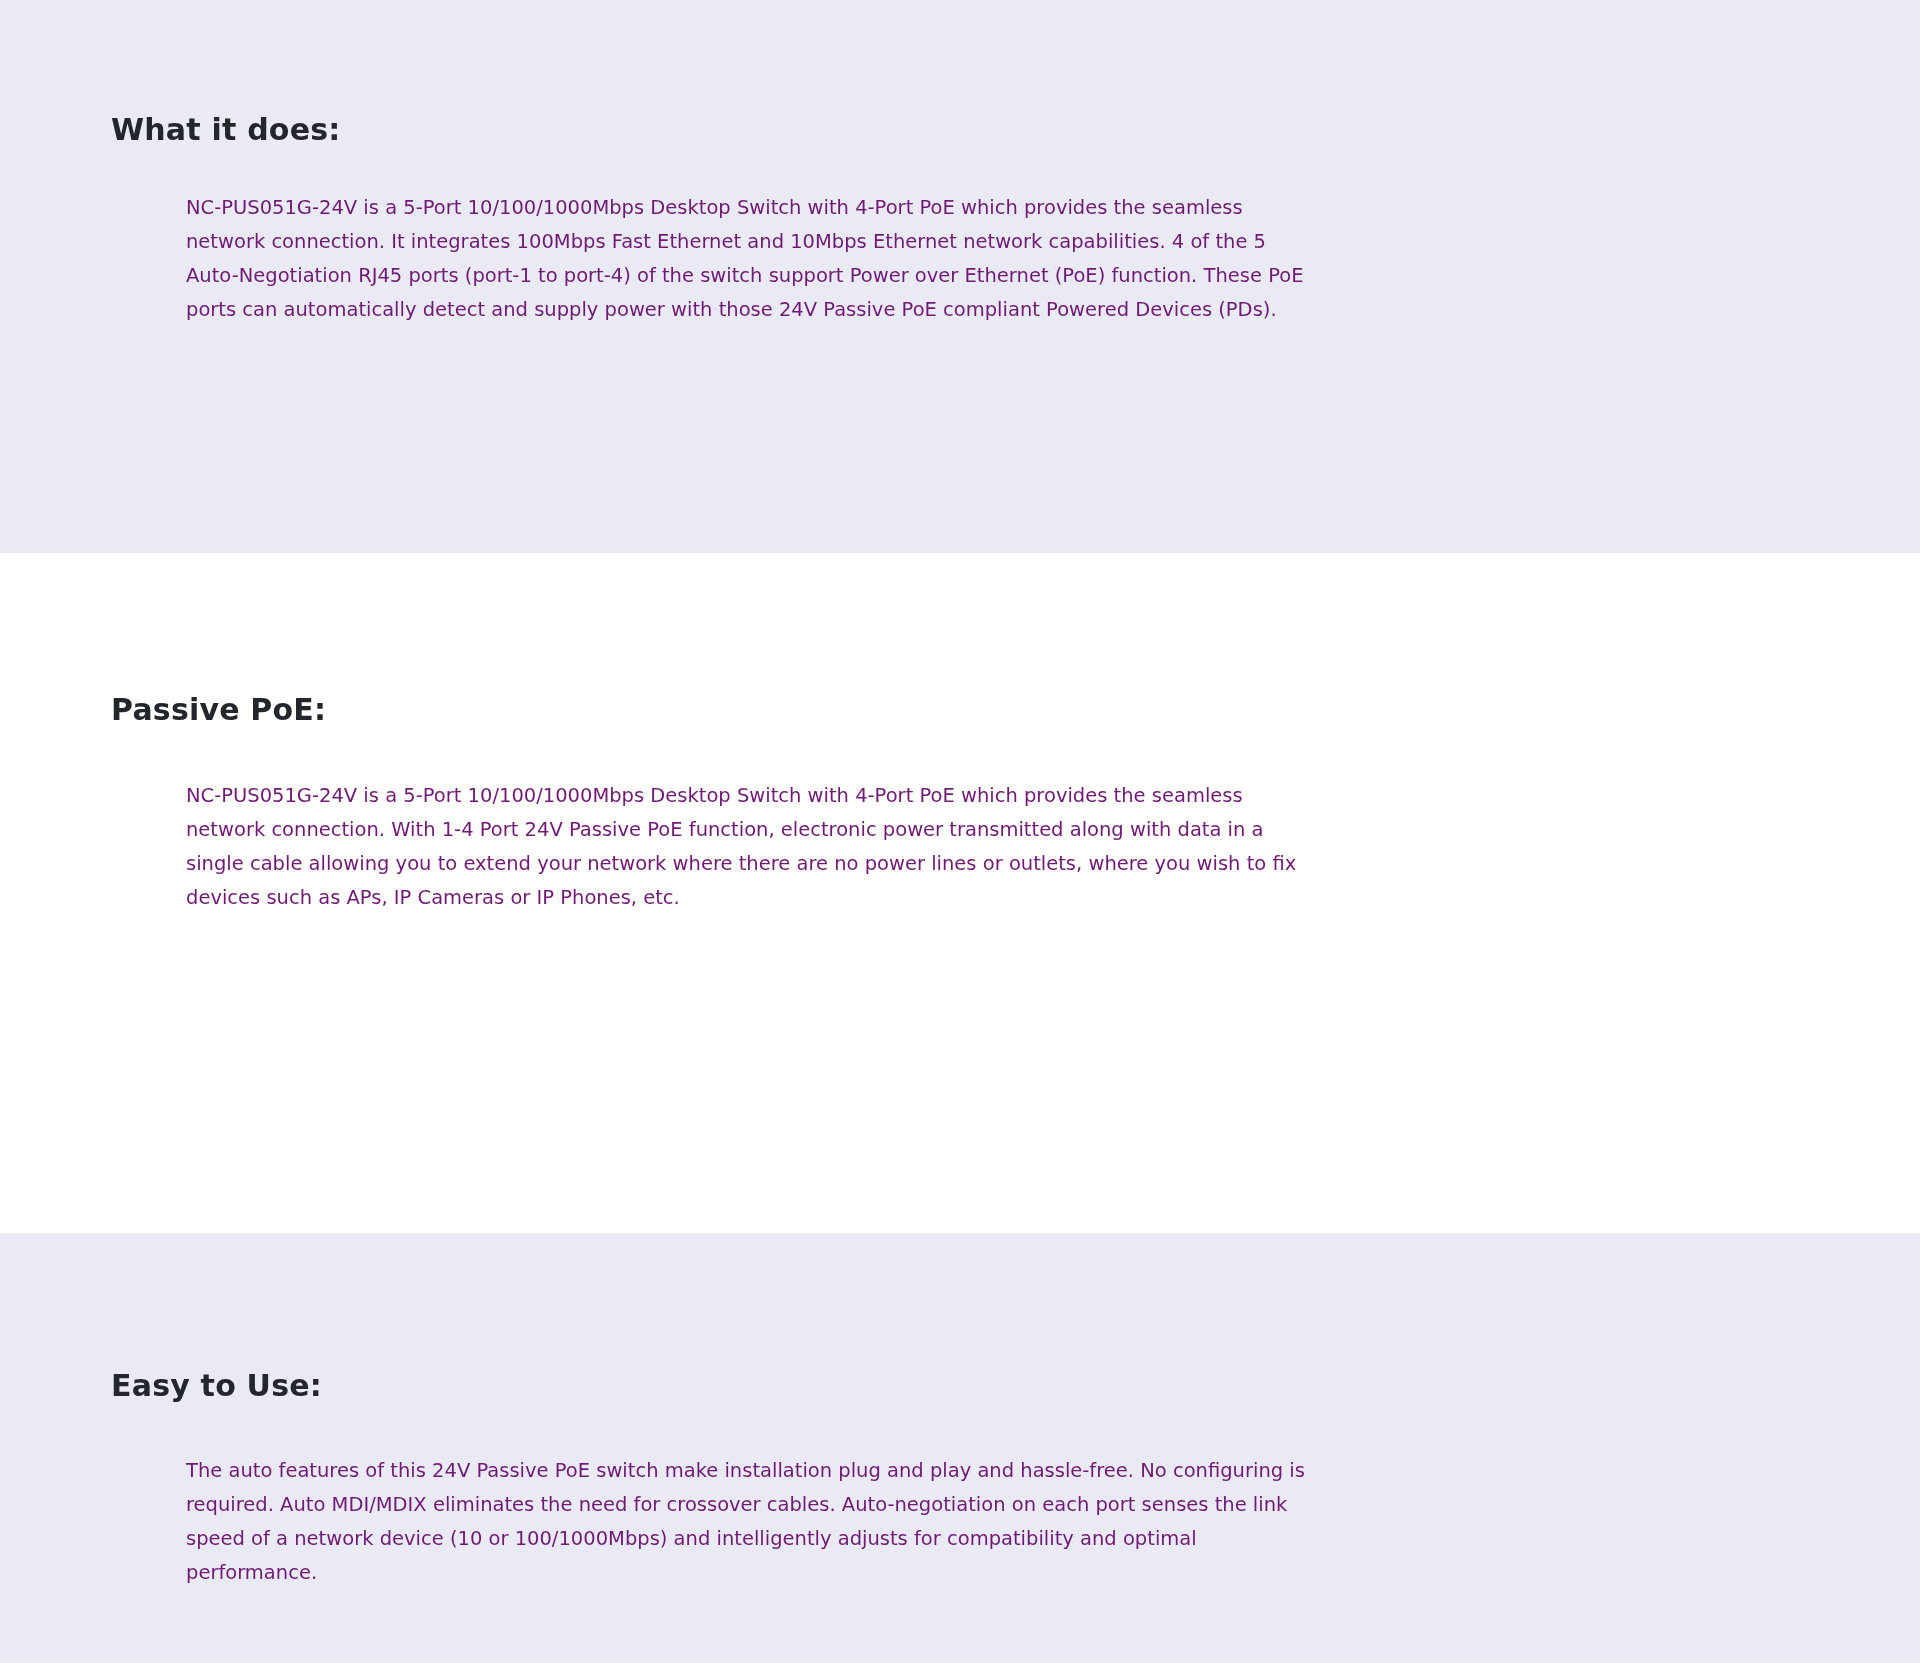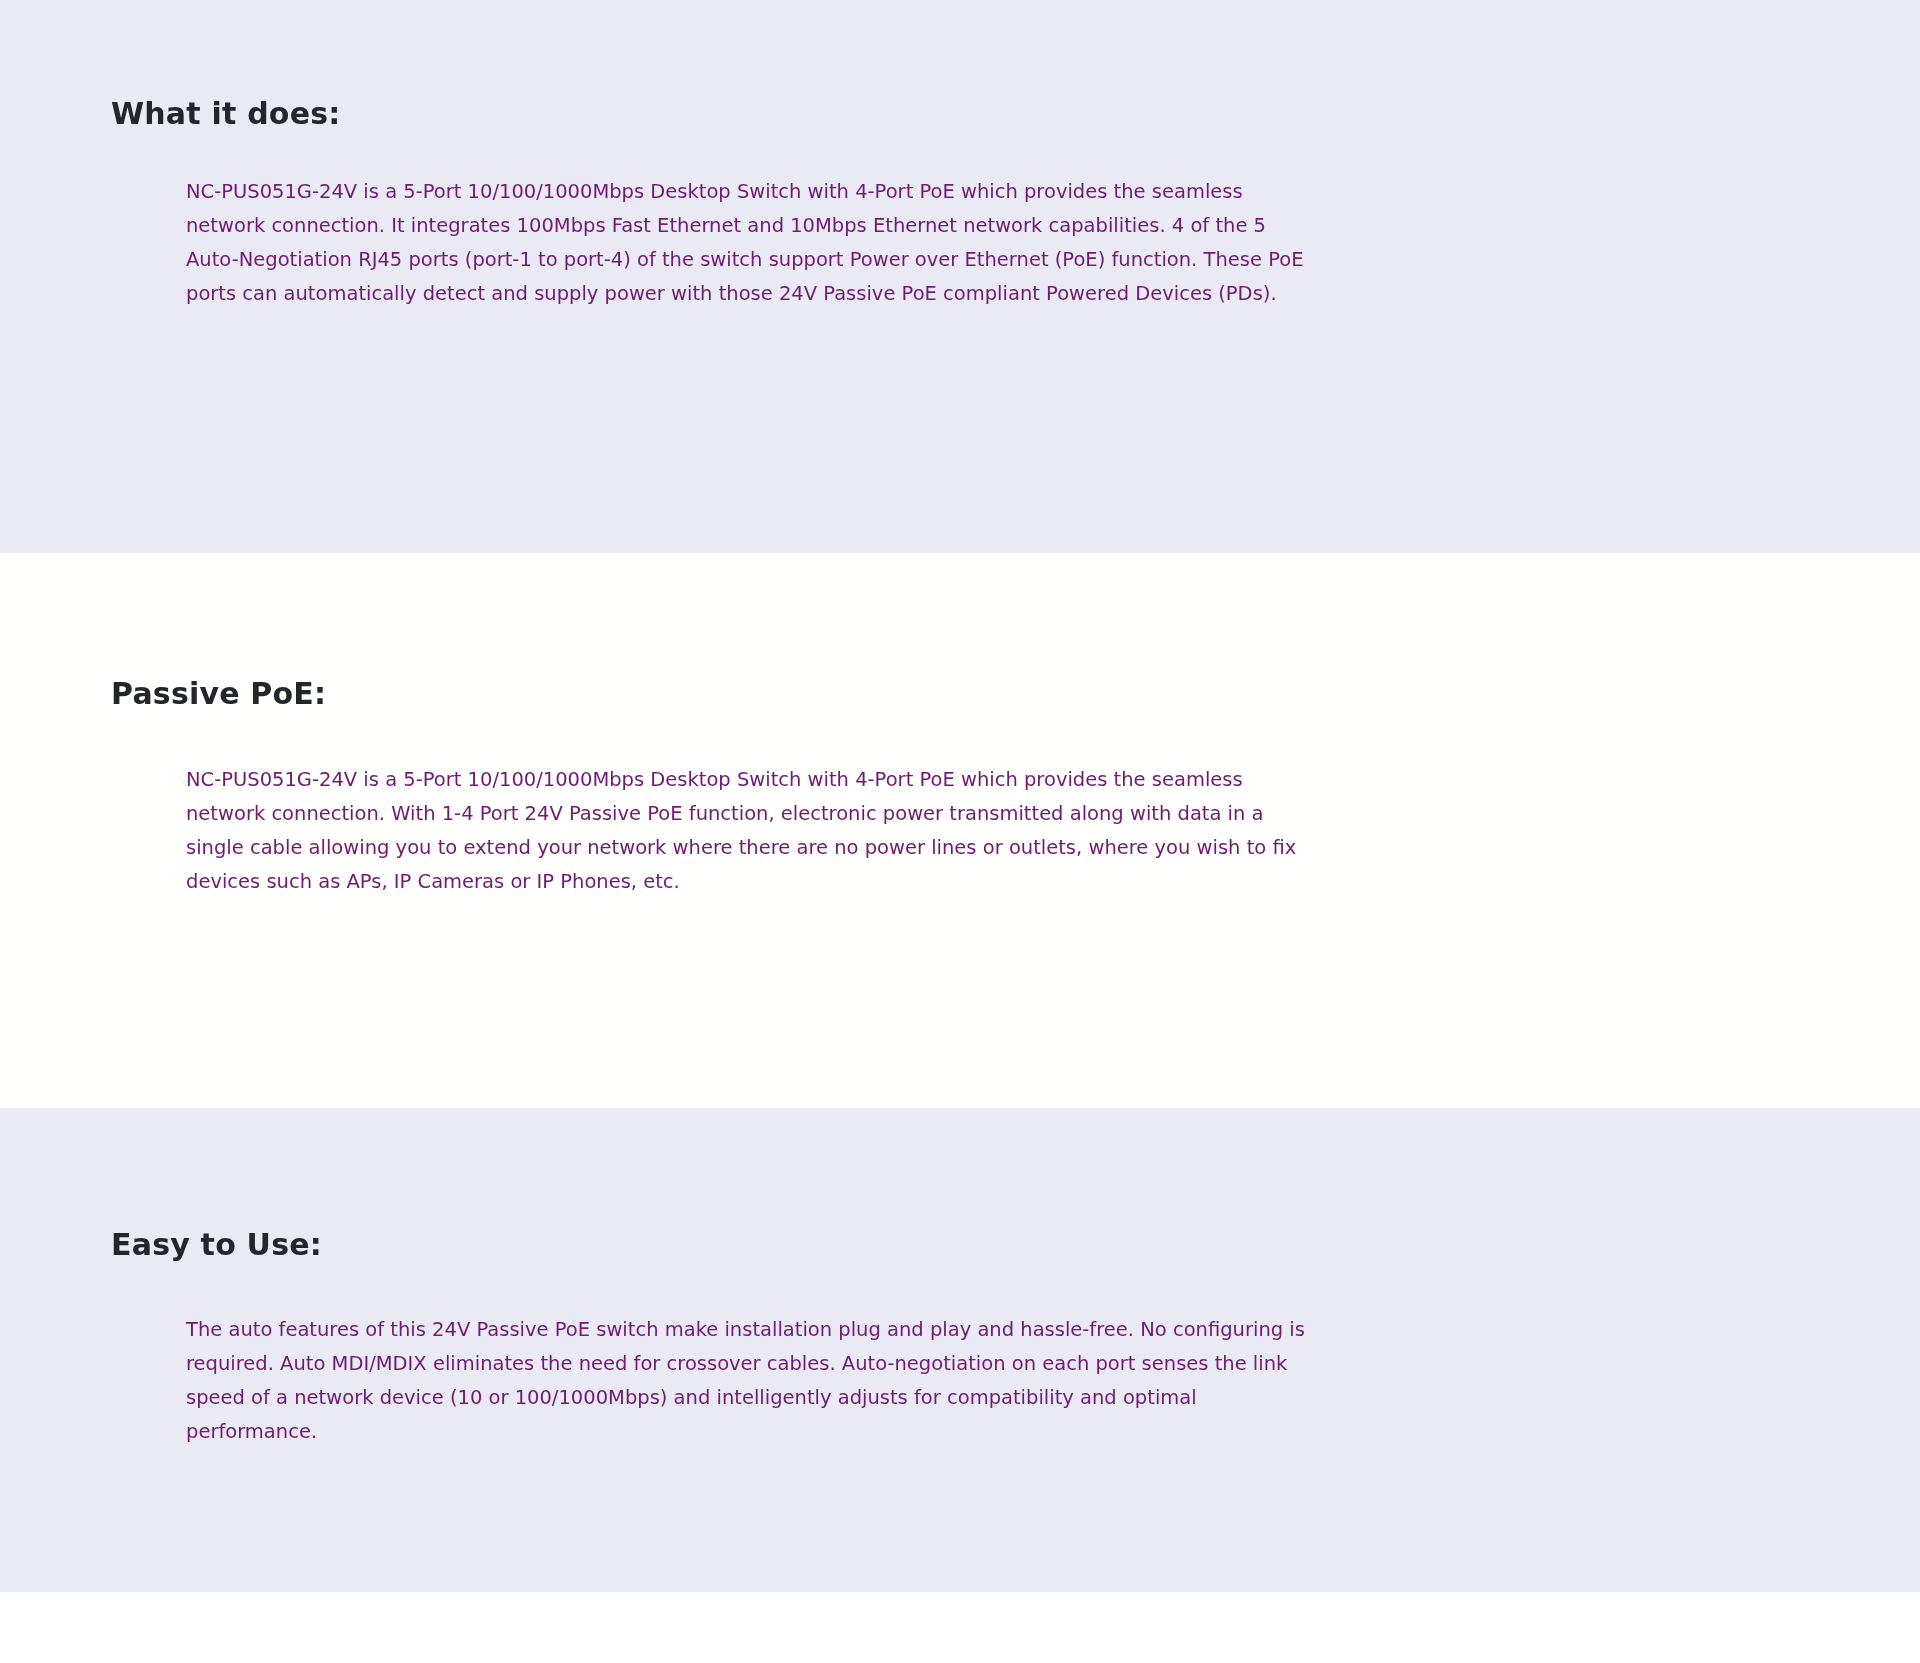--- a/index.html
+++ b/index.html
@@ -28,32 +28,32 @@
   }
   .section--tint {
     background: #e9eaf4;
   }
   .section--plain {
     background: #fffffd;
   }
 
   
   .section--one   { height: 553px;  padding-top: 94px; }
-  .section--two   { height: 555px;  padding-top: 121px; }
+  .section--two   { height: 680px;  padding-top: 121px; }
   .section--three { height: 484px;  padding-top: 117px; }
 
   .section-inner {
     width: 1920px;
     box-sizing: border-box;
     padding-left: 111px;
     padding-right: 111px;
   }
 
   .section-heading {
-    margin: 0 0 0 0;
+    margin: 16px 0 0 0;
     font-family: "DejaVu Sans", "Liberation Sans", sans-serif;
     font-size: 30px;
     line-height: 40px;
     font-weight: 700;
     letter-spacing: 0.2px;
     color: #23262b;
   }
 
   .section-body {
     margin: 0;

